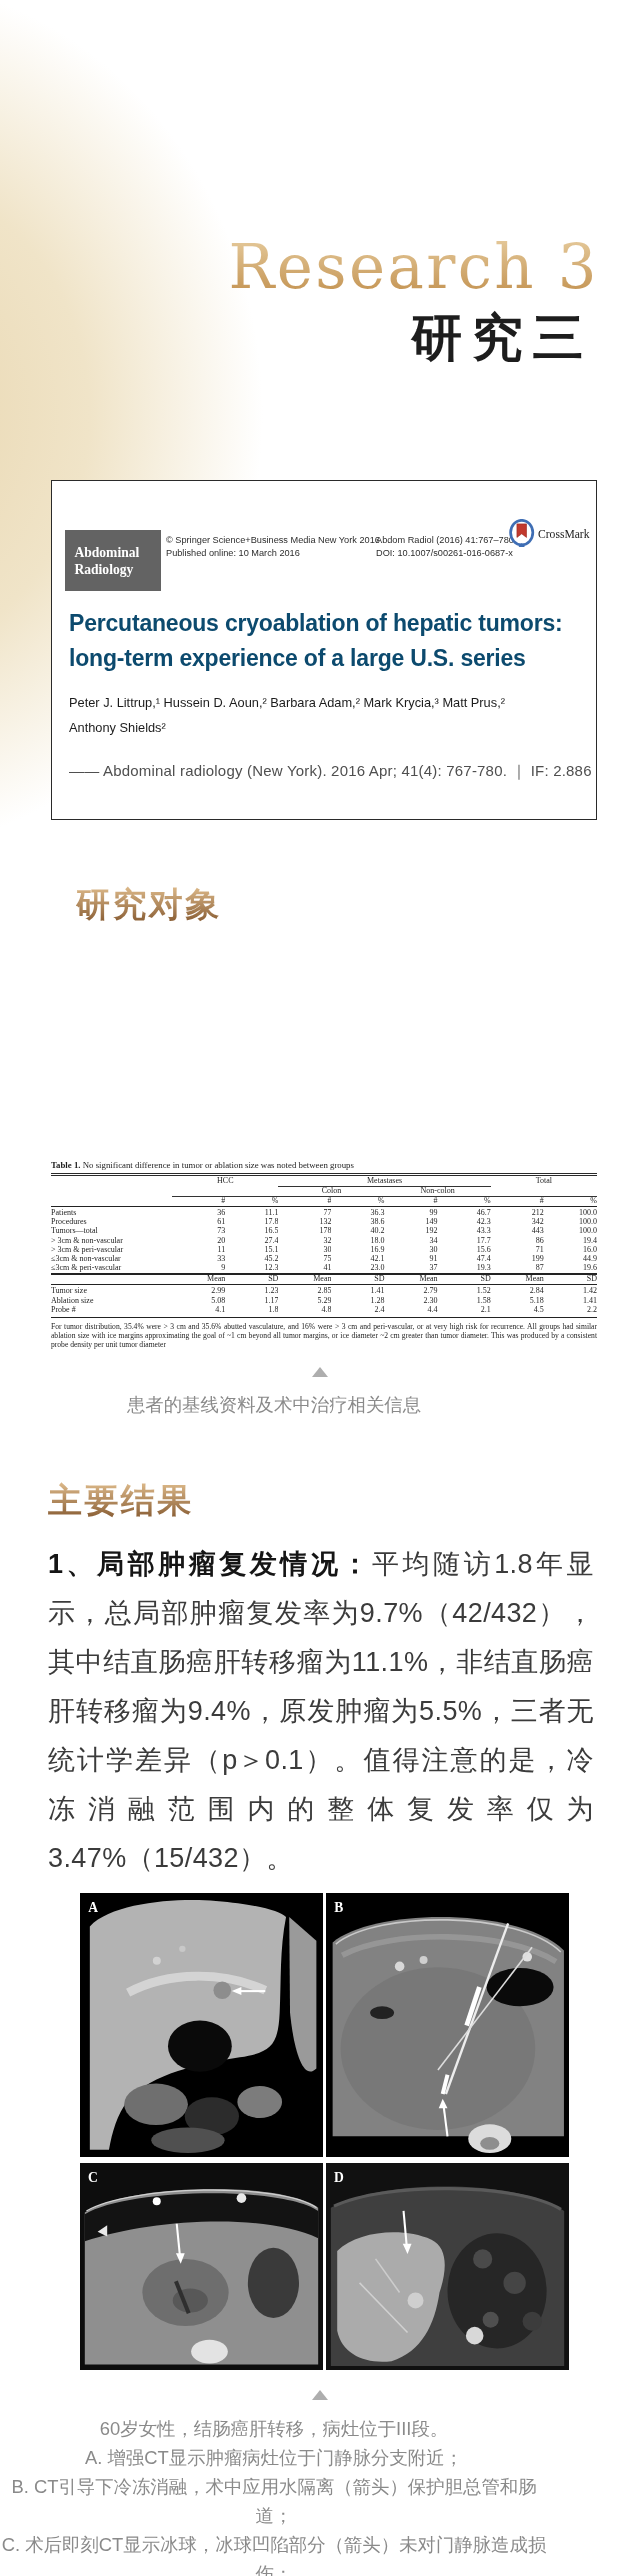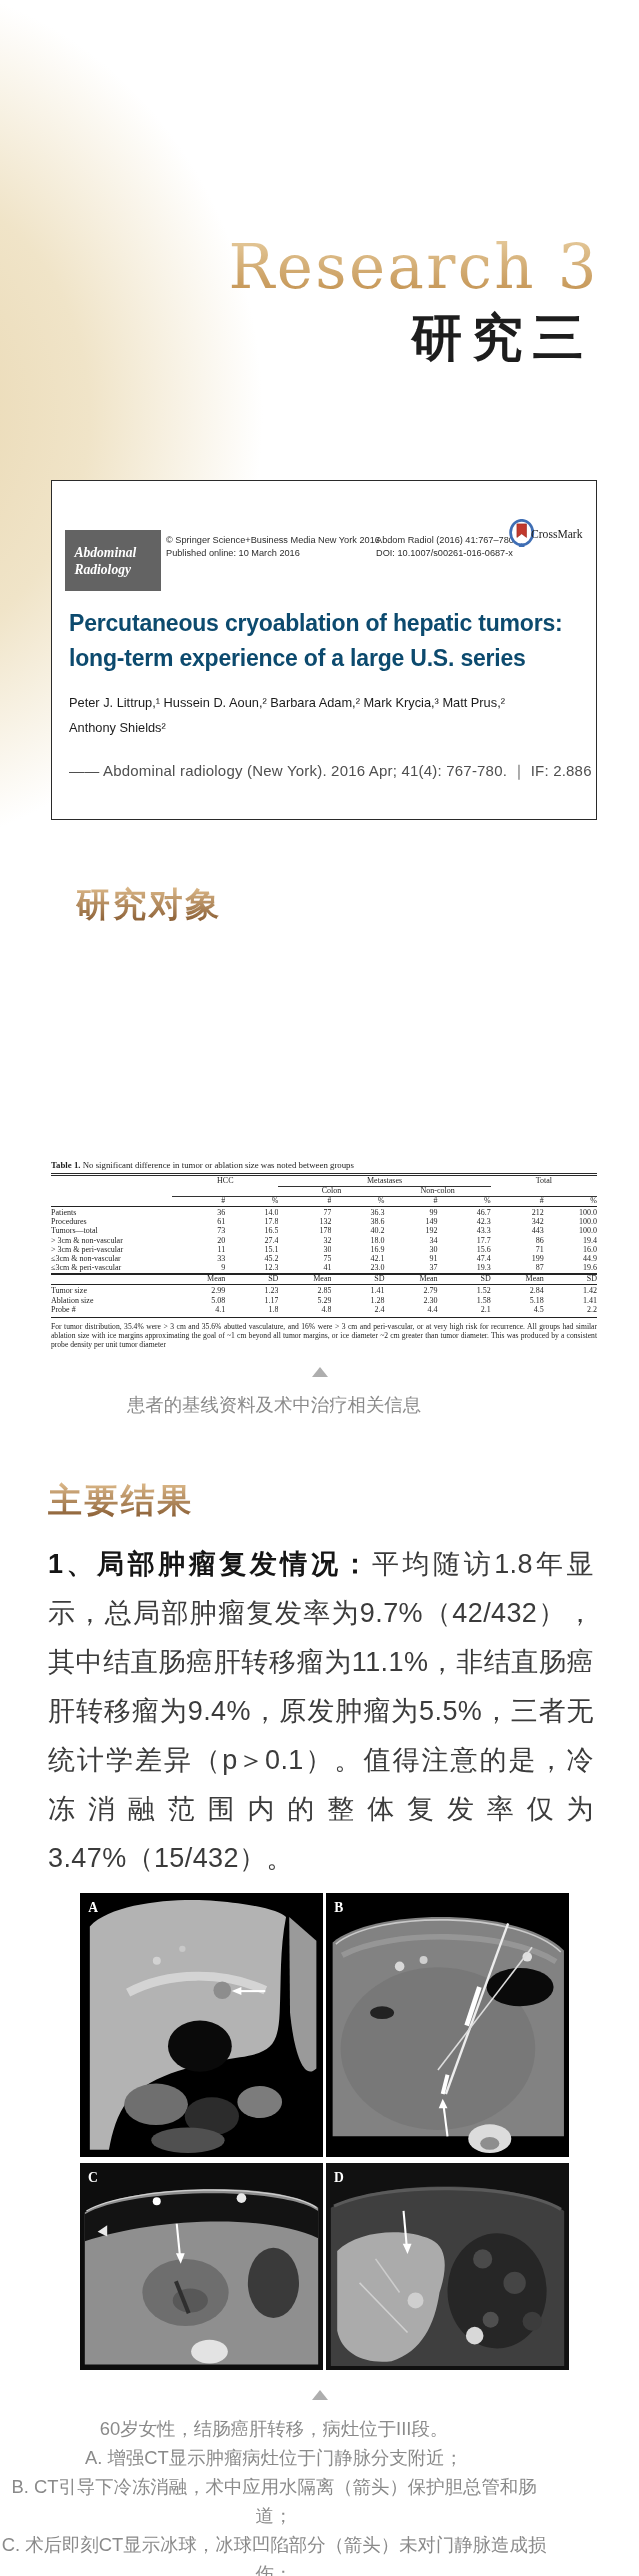--- a/index.html
+++ b/index.html
@@ -13,25 +13,25 @@
         font-size:61px;letter-spacing:2.4px;line-height:1;
         background:linear-gradient(180deg,#e6cb9d 0%,#c2914f 100%);
         -webkit-background-clip:text;background-clip:text;color:transparent;-webkit-text-fill-color:transparent;}
   .cn-title{position:absolute;right:46px;top:310px;font-family:"Liberation Serif","DejaVu Serif",serif;
         font-weight:bold;font-size:51px;letter-spacing:9.6px;line-height:1.1;color:#1d1d1d;}
   
   .paper-card{position:absolute;left:51px;top:480px;width:546px;height:340px;background:#fff;
         border:1.6px solid #2a2a2a;box-sizing:border-box;}
   .j-logo{position:absolute;left:12.8px;top:49px;width:96px;height:61px;background:#636363;
         color:#fff;font-family:"Liberation Serif","DejaVu Serif",serif;font-weight:bold;
-        font-size:13.6px;line-height:17px;padding:13.6px 0 0 9.6px;box-sizing:border-box;font-style:italic;}
+        font-size:13.6px;line-height:17px;padding:13.6px 0 0 9.6px;box-sizing:border-box;}
   .pub-col{position:absolute;left:114px;top:53px;font-size:9.2px;line-height:12.8px;color:#2d2d2d;}
   .issue-col{position:absolute;left:324px;top:53px;font-size:9.2px;line-height:12.8px;color:#2d2d2d;}
   .crossmark{position:absolute;left:457px;top:38px;width:80px;height:32px;}
-  .crossmark .cm-text{position:absolute;left:22px;top:8.8px;font-family:"Liberation Serif","DejaVu Serif",serif;
+  .crossmark .cm-text{position:absolute;left:29px;top:8.8px;font-family:"Liberation Serif","DejaVu Serif",serif;
         font-size:11.6px;color:#222;}
   .p-title{position:absolute;left:17px;top:125px;font-size:23px;font-weight:bold;line-height:35px;
         color:#0c4a6e;letter-spacing:-0.2px;}
   .p-authors{position:absolute;left:17px;top:209px;font-size:12.8px;line-height:25px;color:#1c1c1c;}
   .p-cite{position:absolute;left:17px;top:281px;font-size:15px;color:#4f4f4f;letter-spacing:0.2px;}
   
   .gold-h{position:absolute;left:48px;font-family:"Liberation Serif","DejaVu Serif",serif;
         font-weight:bold;font-size:34px;letter-spacing:2.4px;line-height:1.15;
         background:linear-gradient(180deg,#d9b586 8%,#8c6137 92%);
         -webkit-background-clip:text;background-clip:text;color:transparent;-webkit-text-fill-color:transparent;}
@@ -162,21 +162,21 @@
             <td class="num">#</td>
             <td class="num">%</td>
             <td class="num">#</td>
             <td class="num">%</td>
           </tr>
       </thead>
       <tbody class="data-body">
           <tr>
             <td class="lbl">Patients</td>
             <td class="num">36</td>
-            <td class="num">14.0</td>
+            <td class="num">11.1</td>
             <td class="num">77</td>
             <td class="num">36.3</td>
             <td class="num">99</td>
             <td class="num">46.7</td>
             <td class="num">212</td>
             <td class="num">100.0</td>
           </tr>
           <tr>
             <td class="lbl">Procedures</td>
             <td class="num">61</td>

